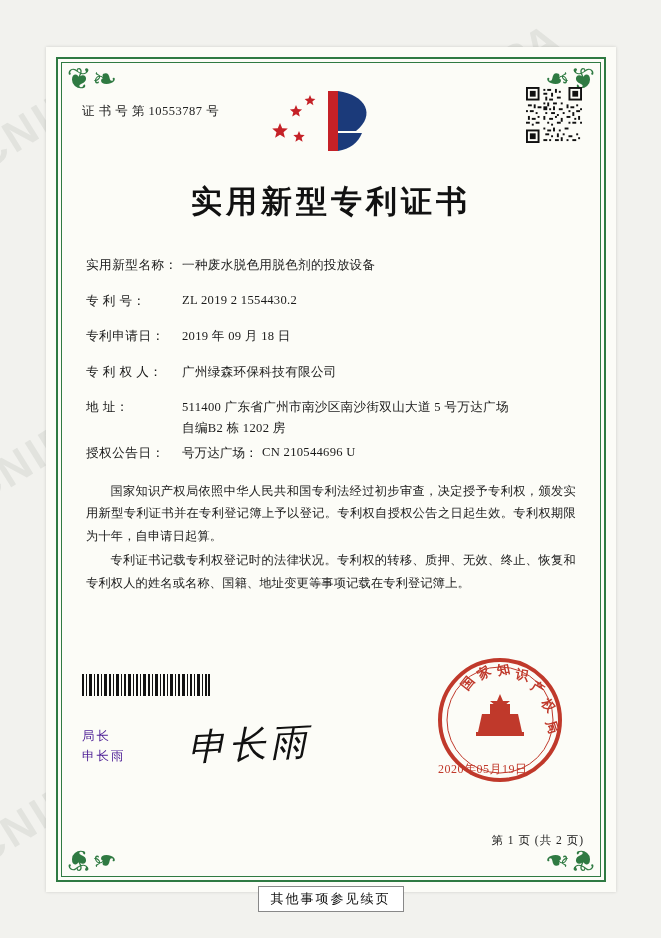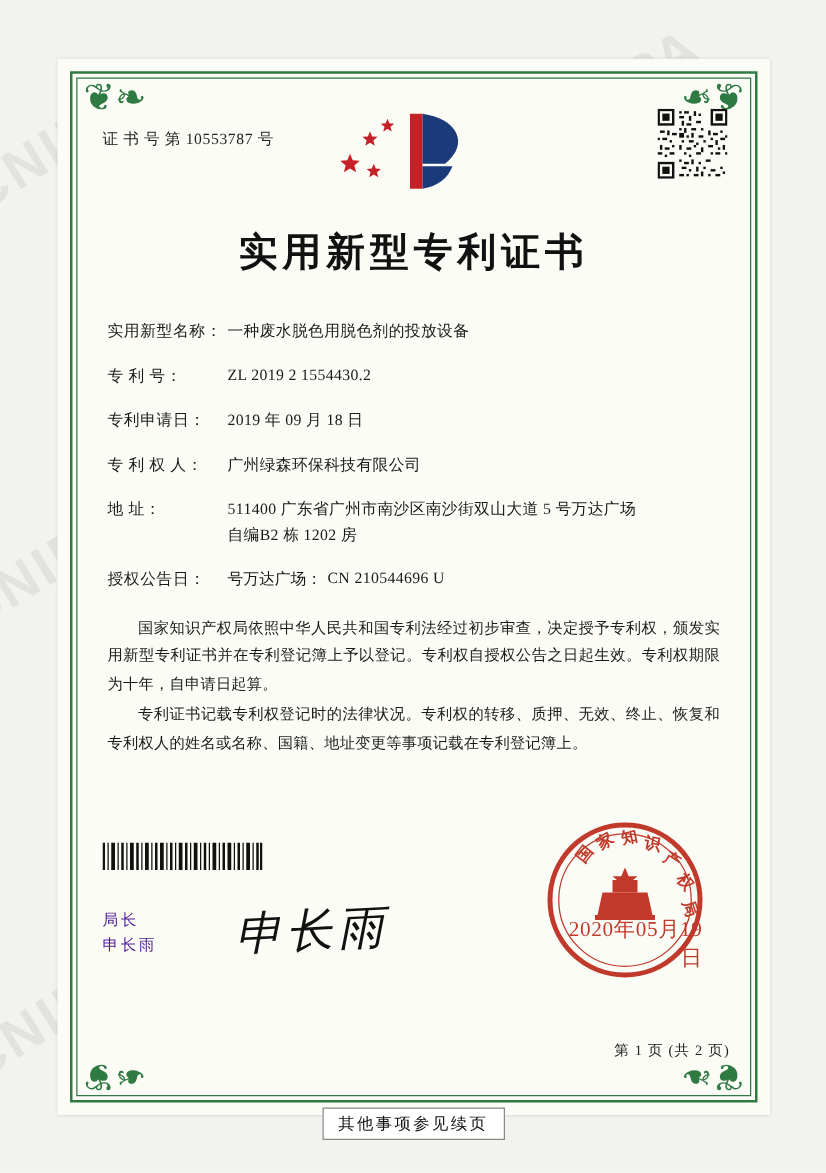--- a/index.html
+++ b/index.html
@@ -111,20 +111,21 @@
   .frow.two .flabel2{flex:0 0 80px;white-space:nowrap;}
 
   .para{
     margin-top:9px;
     padding:0 8px 0 8px;
     font-size:12.2px;
     line-height:1.85;
     color:#1a1a1a;
     text-align:justify;
     letter-spacing:0.2px;
+    font-family:Liberation Mono, monospace;
   }
   .para p{margin:0 0 2px 0;text-indent:2em;}
 
   .barcode{
     position:absolute;
     left:4px;bottom:166px;
     width:128px;height:22px;
   }
 
   .signblock{
@@ -147,22 +148,22 @@
   }
   .seal{
     position:absolute;
     right:20px;bottom:78px;
     width:128px;height:128px;
   }
   .sealdate{
     position:absolute;
     right:22px;bottom:84px;
     width:124px;
-    text-align:right;
-    font-size:17px;
+    text-align:left;
+    font-size:12px;
     color:#c0392b;
     letter-spacing:0.5px;
   }
   .pagenum{
     position:absolute;
     left:0;right:0;bottom:14px;
     text-align:right;
     font-size:11.5px;
     color:#222;
     letter-spacing:1px;
@@ -332,21 +333,21 @@
       </div>
 
       <div>
         <div class="frow" style="margin-bottom:0">
           <div class="flabel">地 址：</div>
           <div class="fval">511400 广东省广州市南沙区南沙街双山大道 5 号万达广场</div>
         </div>
         <div class="fval2">自编B2 栋 1202 房</div>
       </div>
 
-      <div class="frow two" style="margin-top:18px">
+      <div class="frow two" style="margin-top:8px">
         <div class="flabel">授权公告日：</div>
         <div class="flabel2">号万达广场：</div>
         <div class="fval">CN 210544696 U</div>
       </div>
 
     </div>
 
     <div class="para">
       <p>国家知识产权局依照中华人民共和国专利法经过初步审查，决定授予专利权，颁发实用新型专利证书并在专利登记簿上予以登记。专利权自授权公告之日起生效。专利权期限为十年，自申请日起算。</p>
       <p>专利证书记载专利权登记时的法律状况。专利权的转移、质押、无效、终止、恢复和专利权人的姓名或名称、国籍、地址变更等事项记载在专利登记簿上。</p>

